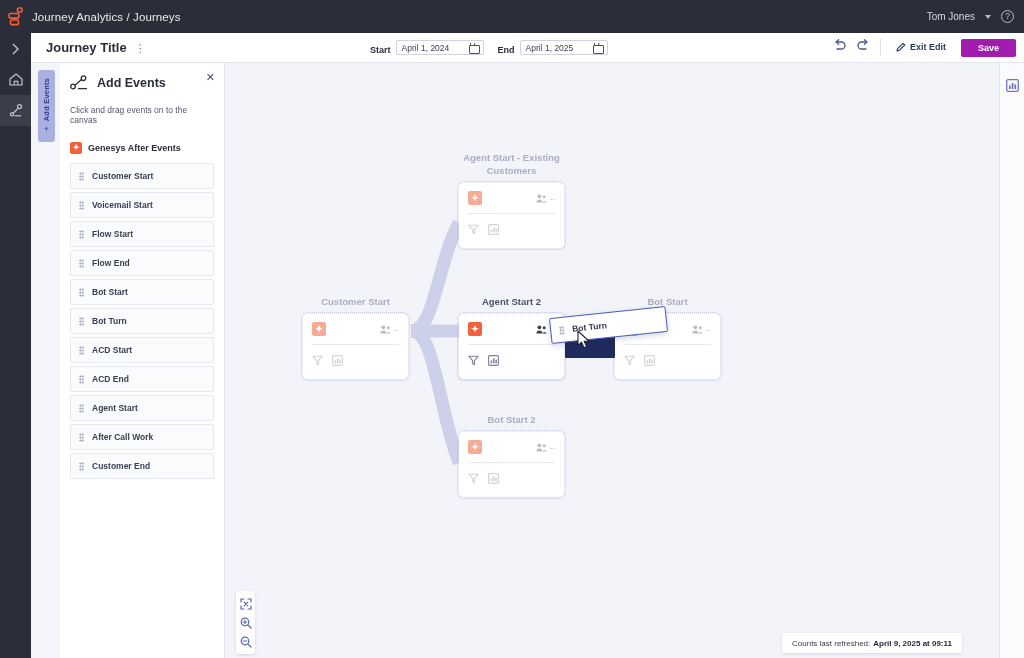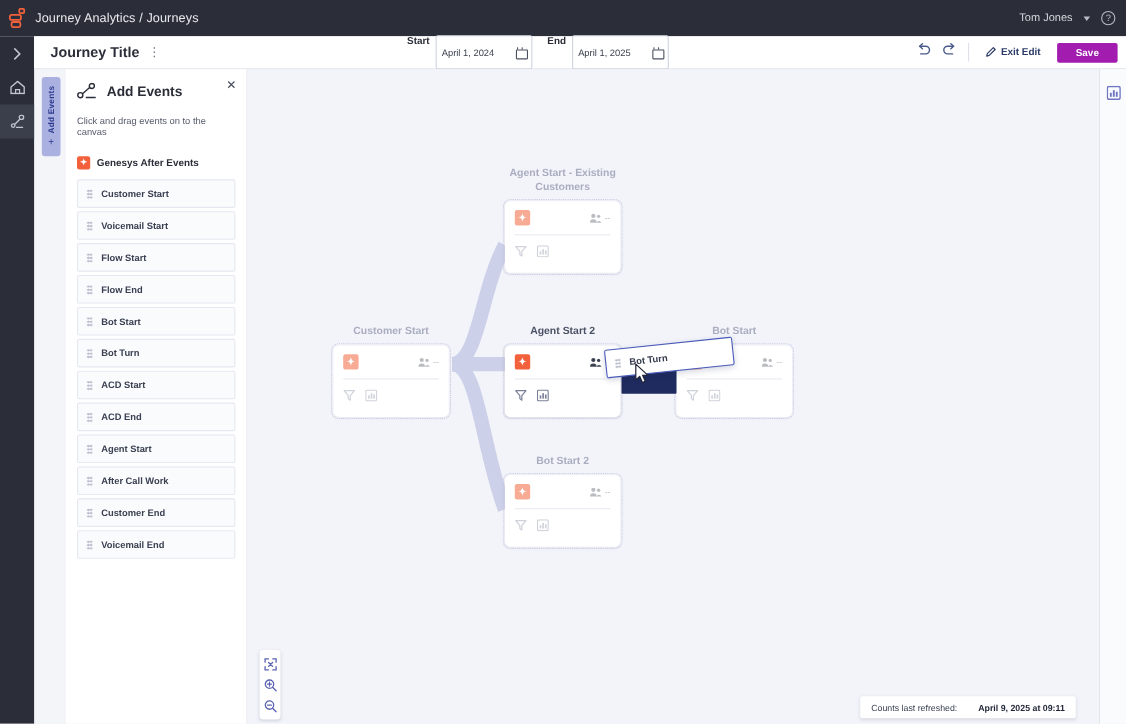--- a/index.html
+++ b/index.html
@@ -39,24 +39,24 @@
 
   
   .toolbar {
     position: absolute; left: 31px; top: 33px; width: 993px; height: 30px;
     background: #fff; border-bottom: 1px solid #e3e5ec;
     display: flex; align-items: center; padding: 0 8px;
   }
   .journey-title { font-size: 13px; color: #2b2e38; font-weight: bold; margin-left: 7px; }
   .kebab { margin-left: 8px; color: #6b6f7d; font-size: 11px; letter-spacing: 0; line-height: 8px; }
   .tb-center { margin-left: auto; margin-right: auto; display: flex; align-items: center; gap: 14px; }
-  .date-group { display: flex; align-items: flex-start; gap: 5px; }
+  .date-group { display: flex; align-items: flex-end; gap: 5px; }
   .date-label { font-size: 9px; font-weight: bold; color: #2b2e38; }
   .date-input {
-    width: 88px; height: 31px; border: 1px solid #cfd3df; border-radius: 2px;
+    width: 88px; height: 15px; border: 1px solid #cfd3df; border-radius: 2px;
     background: #fff; display: flex; align-items: center; padding: 0 5px;
     font-size: 8.5px; color: #3a3f4d; justify-content: space-between;
   }
   .cal-ico { width: 9px; height: 9px; position: relative; }
   .cal-ico::before {
     content: ''; position: absolute; left: 0; top: 1.5px; width: 9px; height: 7.5px;
     border: 1.2px solid #4b5160; border-radius: 1px;
   }
   .cal-ico::after {
     content: ''; position: absolute; left: 1.6px; top: 0; width: 1.2px; height: 2.4px;
@@ -166,21 +166,21 @@
     position: absolute; left: 236px; top: 591px; width: 19px;
     background: #fff; border-radius: 3px; box-shadow: 0 1px 3px rgba(40,45,80,.16);
     display: flex; flex-direction: column; align-items: center; padding: 3px 0;
   }
   .zoom-btn { width: 19px; height: 19px; display: flex; align-items: center; justify-content: center; color: #5a63b0; }
 
   
   .status-pill {
     position: absolute; left: 782px; top: 633px; height: 20px;
     background: #fff; border-radius: 2px; box-shadow: 0 1px 3px rgba(40,45,80,.14);
-    display: flex; align-items: center; padding: 0 10px; gap: 19px;
+    display: flex; align-items: center; padding: 0 10px; gap: 3px;
   }
   .status-label { font-size: 8px; color: #3a4052; }
   .status-value { font-size: 8px; color: #1f2436; font-weight: bold; }
 
   
   .right-rail {
     position: absolute; left: 999px; top: 63px; width: 25px; height: 595px;
     background: #fafbfd; border-left: 1px solid #e3e5ec;
     display: flex; flex-direction: column; align-items: center; padding-top: 15px;
   }
@@ -338,24 +338,20 @@
           <span class="grip"></span>
           <span class="evt-label">Agent Start</span>
         </div>
       <div class="evt">
           <span class="grip"></span>
           <span class="evt-label">After Call Work</span>
         </div>
       <div class="evt">
           <span class="grip"></span>
           <span class="evt-label">Customer End</span>
-        </div>
-      <div class="evt">
-          <span class="grip"></span>
-          <span class="evt-label">Voicemail End</span>
         </div>
     </div>
   </div>
 
   <div class="canvas">
 
     <svg class="links" width="774" height="595">
       <g fill="none" stroke="#ccd0e8" stroke-width="13" stroke-linecap="butt">
 
         <path d="M186 268 C 210 268, 212 200, 234 160"></path>

